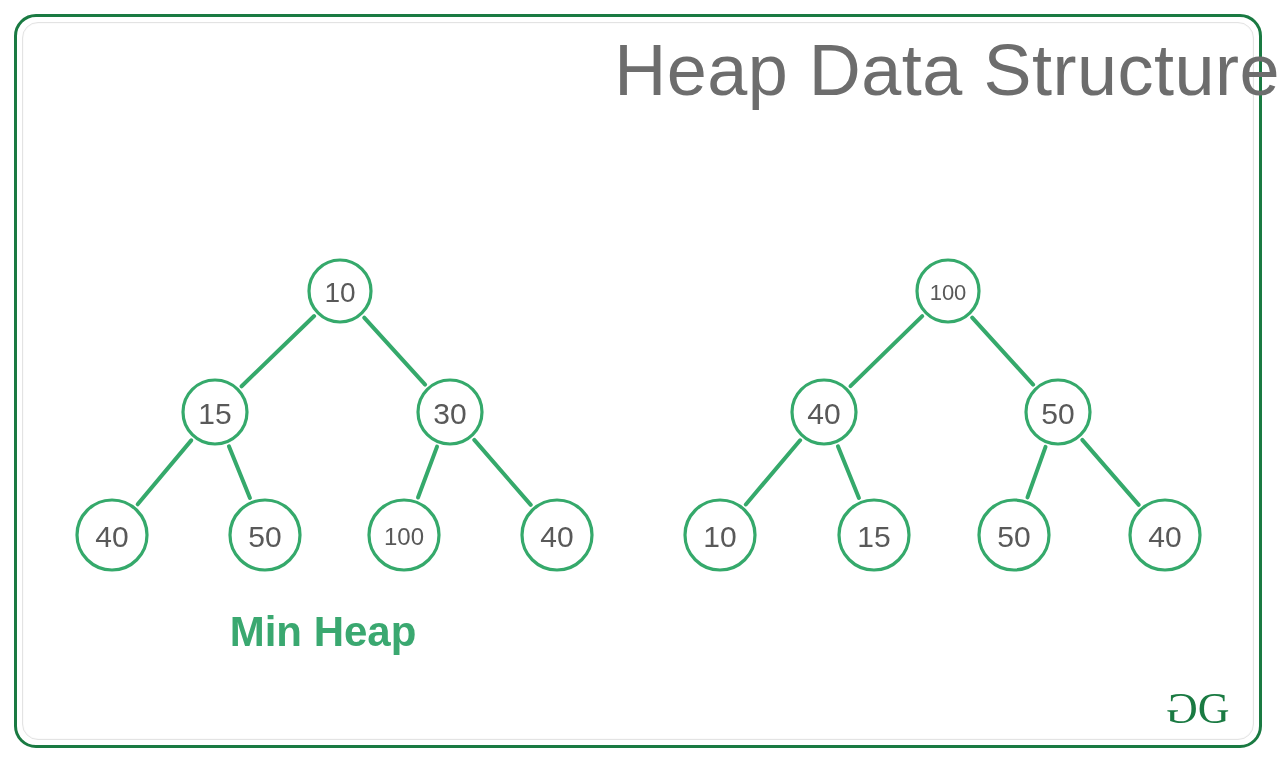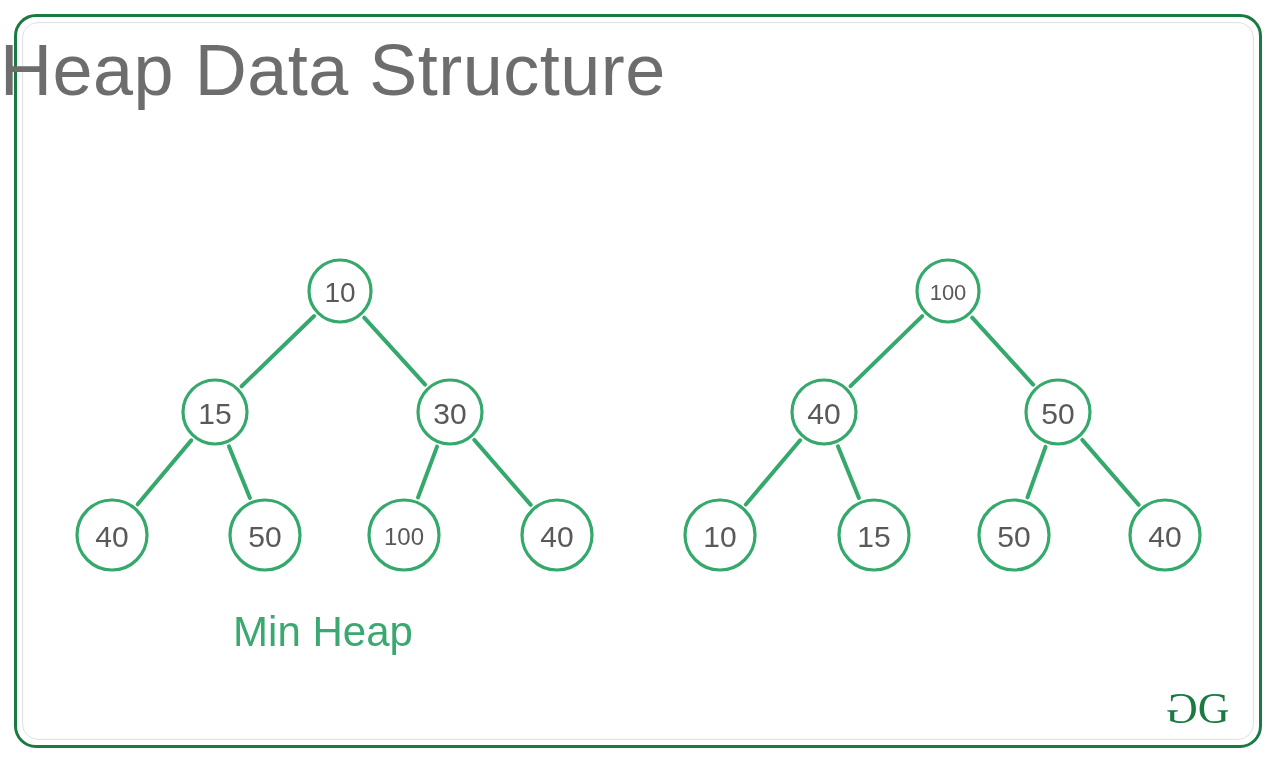--- a/index.html
+++ b/index.html
@@ -47,21 +47,21 @@
     background: #ffffff;
     box-shadow: 0 0 0 1px #fbfbfb inset;
   }
 
   
   .page-title {
     position: absolute;
     left: 0;
     top: 34px;
     width: 1280px;
-    text-align: left;
+    text-align: right;
     font-size: 72px;
     line-height: 1;
     font-weight: 400;
     color: #6d6d6d;
     letter-spacing: 0.5px;
     white-space: nowrap;
   }
 
   
   .tree-canvas {
@@ -98,21 +98,21 @@
   }
   .node-label.root.small {
     font-size: 22px;
   }
 
   
   .heap-caption {
     position: absolute;
     top: 608px;
     font-size: 42px;
-    font-weight: normal;
+    font-weight: bold;
     color: #3aa870;
     text-align: center;
     white-space: nowrap;
   }
   #caption-min { left: 173px; width: 300px; }
   #caption-max { left: 798px; width: 300px; }
 
   
   .gfg-logo {
     position: absolute;

